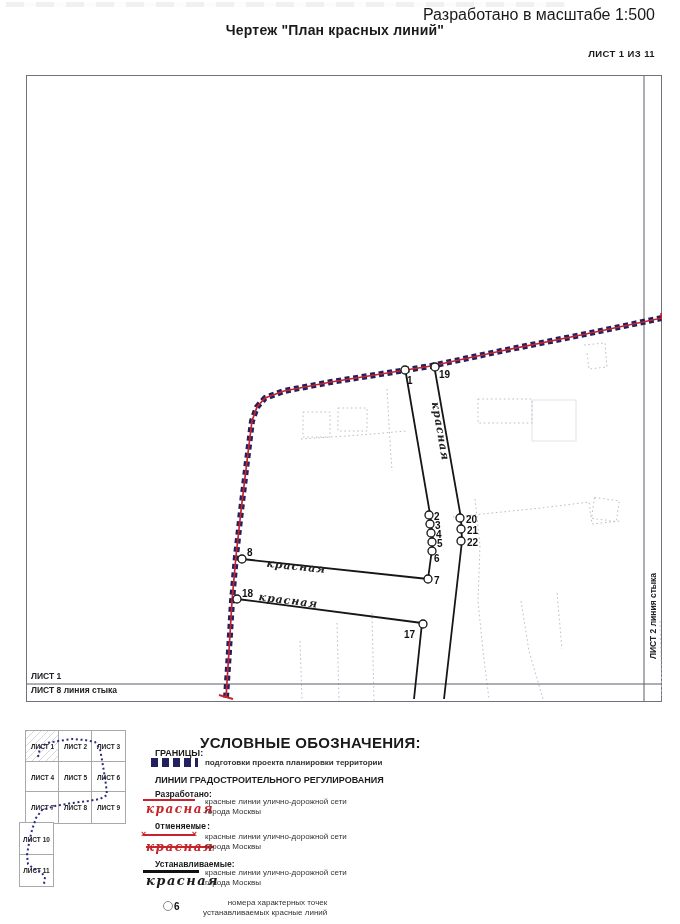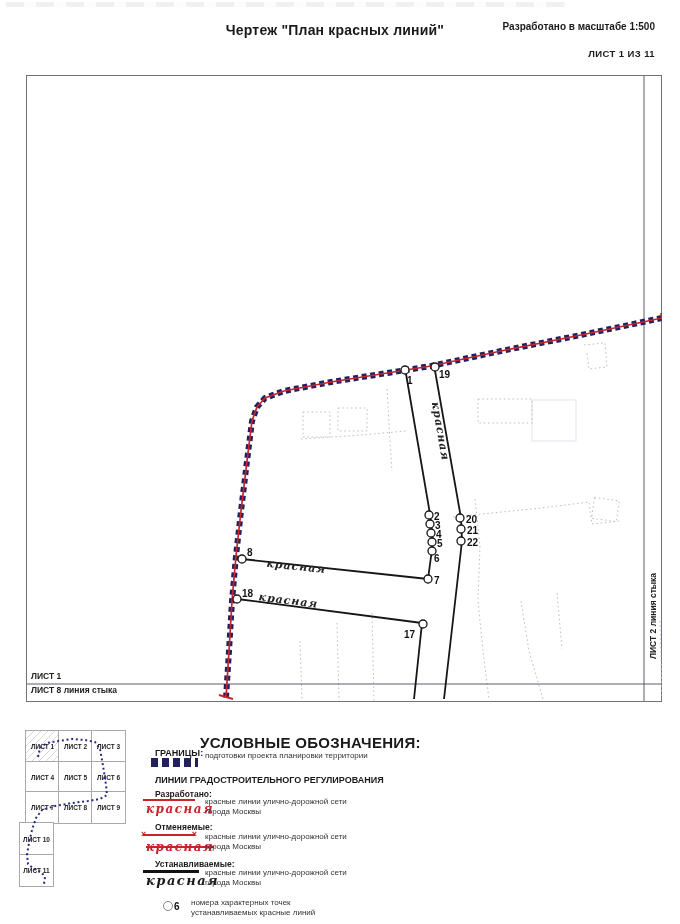--- a/index.html
+++ b/index.html
@@ -5,21 +5,21 @@
   html,body{margin:0;padding:0;background:#e8e8e8;}
   .page{position:relative;width:680px;height:924px;background:#ffffff;overflow:hidden;
         font-family:"Liberation Sans",sans-serif;color:#1a1a1a;}
   
   .scan-noise{position:absolute;left:6px;top:2px;width:560px;height:5px;opacity:.55;
     background:repeating-linear-gradient(90deg,#e4e4e4 0 18px,#fafafa 18px 30px);}
   
   .title{position:absolute;left:150px;top:22px;width:370px;text-align:center;
          font-size:14px;font-weight:bold;letter-spacing:.2px;}
   .dev-info{position:absolute;right:25px;top:9px;width:260px;text-align:right;
-            font-size:10px;font-weight:bold;line-height:11.5px;margin-top:12px;}
+            font-size:16px;font-weight:normal;line-height:11.5px;}
   .sheet-no{position:absolute;right:25px;top:48px;width:200px;text-align:right;
             font-size:9.5px;font-weight:bold;letter-spacing:.4px;}
   
   .map-frame{position:absolute;left:26px;top:75px;width:634px;height:625px;
              border:1px solid #72727e;background:#fff;}
   #map-svg{position:absolute;left:0;top:0;}
   .jline{stroke:#5c5c68;stroke-width:1;}
   .basemap{stroke:#b7c0cb;stroke-width:1;fill:none;stroke-dasharray:1.6 2.7;}
   .basemap-solid{stroke:#dfe4e9;stroke-width:1;fill:none;}
   .bnd-sq{stroke:#23205f;stroke-width:6;stroke-dasharray:5 3.6;fill:none;}
@@ -193,33 +193,33 @@
     <div class="abs lg-title">УСЛОВНЫЕ ОБОЗНАЧЕНИЯ:</div>
 
     <div class="abs lg-head" style="left:12px;top:20px;">ГРАНИЦЫ:</div>
     <div class="abs sw-borders">
       <i></i>
         <i></i>
         <i></i>
         <i></i>
         <i class="thin"></i>
     </div>
-    <div class="abs lg-desc" style="left:62px;top:23px;">подготовки проекта планировки территории</div>
+    <div class="abs lg-desc" style="left:62px;top:30px;font-weight:bold;">подготовки проекта планировки территории</div>
 
     <div class="abs lg-head" style="left:12px;top:47px;">ЛИНИИ ГРАДОСТРОИТЕЛЬНОГО РЕГУЛИРОВАНИЯ</div>
 
     <div class="abs lg-sub" style="left:12px;top:61px;">Разработано:</div>
     <div class="abs line-red" style="left:0;top:71px;width:52px;"></div>
     <div class="abs script red" style="left:3px;top:74px;">красная</div>
     <div class="abs lg-desc" style="left:62px;top:69px;">
       <div>красные линии улично-дорожной сети</div>
       <div>города Москвы</div>
     </div>
 
-    <div class="abs lg-sub" style="left:12px;top:94px;">Отменяемые:</div>
+    <div class="abs lg-sub" style="left:12px;top:94px;font-family:Liberation Mono, monospace;">Отменяемые:</div>
     <div class="abs xline" style="left:0;top:103px;">
       <span class="xmark l">×</span>
       <span class="xmark r">×</span>
     </div>
     <div class="abs script red struck" style="left:3px;top:112px;">красная</div>
     <div class="abs lg-desc" style="left:62px;top:104px;">
       <div>красные линии улично-дорожной сети</div>
       <div>города Москвы</div>
     </div>
 
@@ -227,18 +227,18 @@
     <div class="abs line-black" style="left:0;top:142px;width:56px;"></div>
     <div class="abs script" style="left:3px;top:145px;font-size:13px;">красная</div>
     <div class="abs lg-desc" style="left:62px;top:140px;">
       <div>красные линии улично-дорожной сети</div>
       <div>города Москвы</div>
     </div>
 
     <div class="abs" style="left:20px;top:173px;">
       <span class="pt-circle"></span><span class="pt-num">6</span>
     </div>
-    <div class="abs lg-desc" style="left:48px;top:170px;">
+    <div class="abs lg-desc" style="left:60px;top:170px;text-align:right;">
       <div>номера характерных точек</div>
       <div>устанавливаемых красные линий</div>
     </div>
   </div>
 </div>
 
 </body></html>

